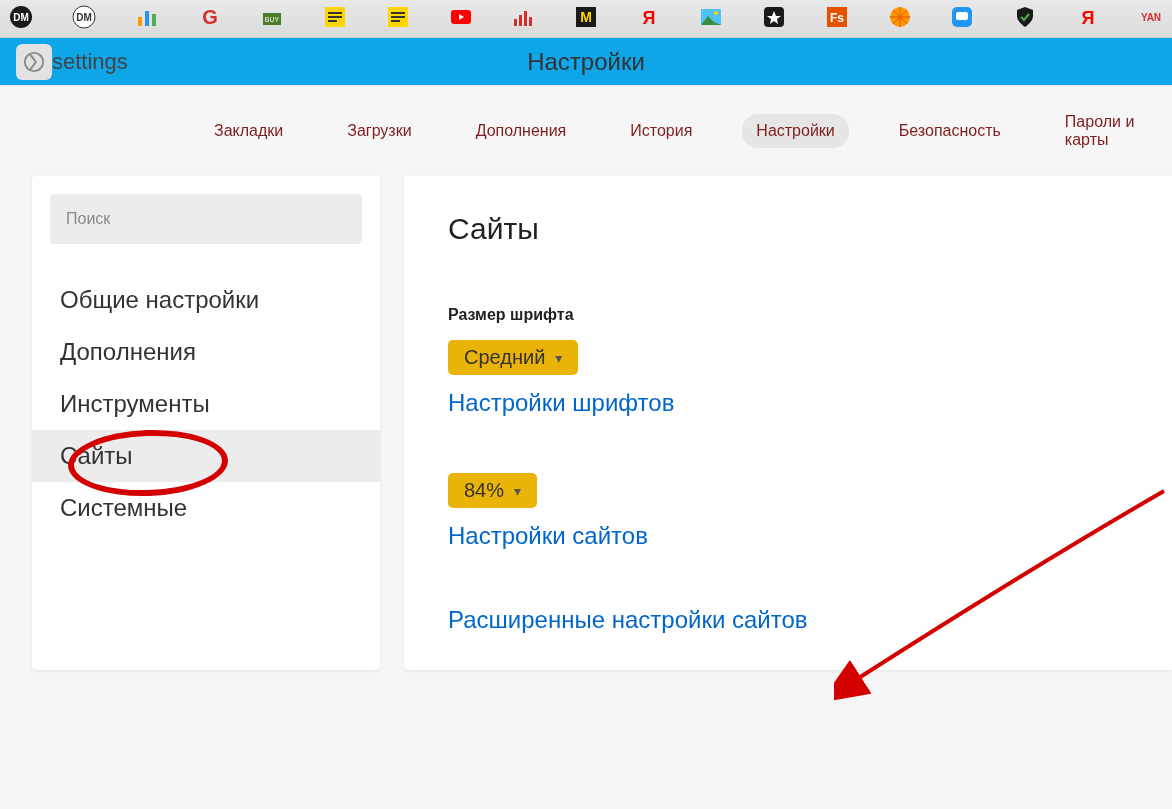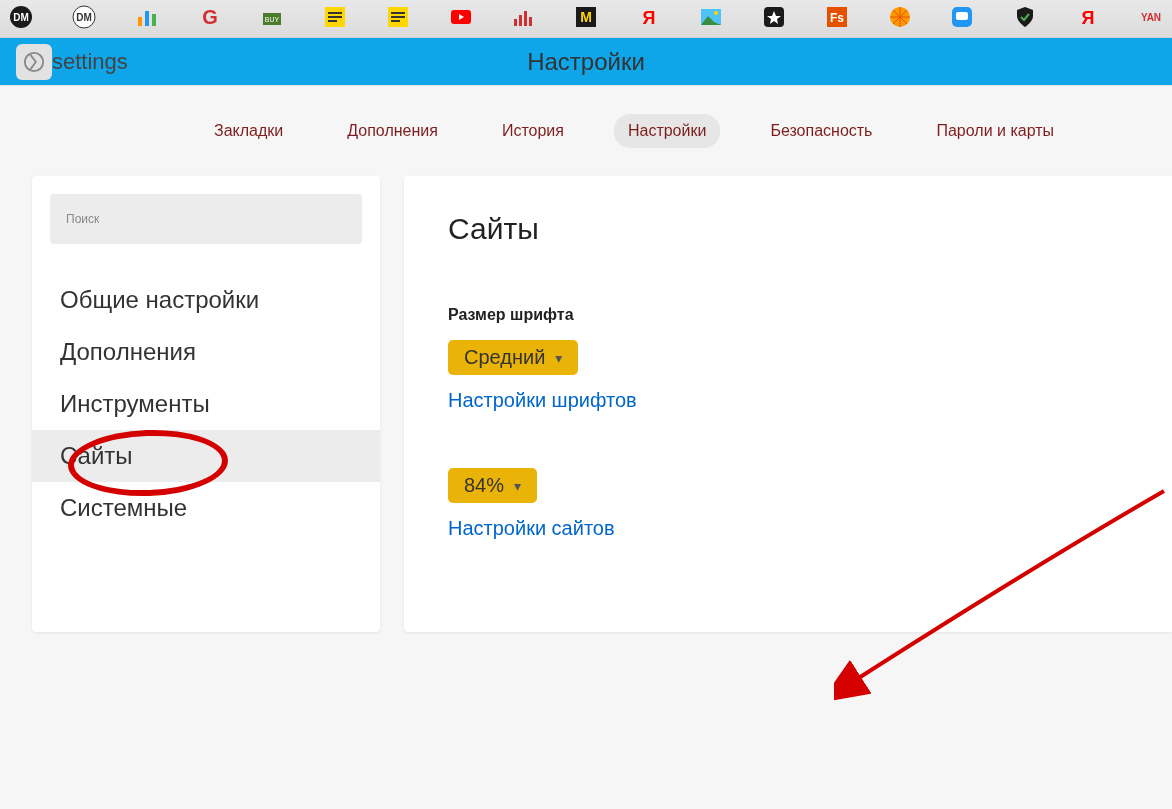--- a/index.html
+++ b/index.html
@@ -96,21 +96,21 @@
   .search-box {
     margin: 0 18px 30px 18px;
   }
   .search-input {
     width: 100%;
     height: 50px;
     border: none;
     background: #ececec;
     border-radius: 4px;
     padding: 0 16px;
-    font-size: 12px;
+    font-size: 16px;
     color: #0f172a;
   }
   .search-input::placeholder { color: #888; }
 
   .side-item {
     padding: 12px 28px;
     font-size: 24px;
     color: #333;
     cursor: pointer;
   }
@@ -158,21 +158,21 @@
     border-radius: 5px;
     padding: 6px 16px;
     font-size: 20px;
     color: #333;
     cursor: pointer;
     margin-bottom: 14px;
   }
   .chev { font-size: 14px; color: #555; }
   .link {
     color: #0066cc;
-    font-size: 20px;
+    font-size: 24px;
     cursor: pointer;
   }
   .section { margin-bottom: 56px; }
 
   .arrow-svg {
     position: absolute;
     left: 430px;
     top: 310px;
     pointer-events: none;
   }
@@ -310,20 +310,21 @@
         <circle cx="12" cy="12" r="10" fill="none" stroke="#888" stroke-width="2"></circle>
         <path d="M8 4 L14 12 L8 20" stroke="#888" stroke-width="2" fill="none"></path>
       </svg>
   </div>
   <div class="tab-title">settings</div>
   <div class="center-heading">Настройки</div>
 </div>
 
 <div class="topnav">
   <div class="topnav-item">Закладки</div>
+  <div class="topnav-item">Загрузки</div>
   <div class="topnav-item">Дополнения</div>
   <div class="topnav-item">История</div>
   <div class="topnav-item active">Настройки</div>
   <div class="topnav-item">Безопасность</div>
   <div class="topnav-item">Пароли и карты</div>
 
 </div>
 
 <div class="main">
   <div class="sidebar">
@@ -351,20 +352,23 @@
     </div>
 
     <div class="section">
       <div class="select-box">
         <span>84%</span>
         <span class="chev">▾</span>
       </div><br>
       <span class="link">Настройки сайтов</span>
     </div>
 
+    <div>
+      <span class="link" style="font-weight:500">Расширенные настройки сайтов</span>
+    </div>
 
     <svg class="arrow-svg" width="350" height="220">
       <defs>
         <marker id="arrowhead" markerWidth="12" markerHeight="10" refX="2" refY="5" orient="auto">
           <polygon points="0 0, 12 5, 0 10" fill="#d40000"></polygon>
         </marker>
       </defs>
       <path d="M 330 5 Q 200 80, 20 195" stroke="#d40000" stroke-width="4" fill="none" marker-end="url(#arrowhead)"></path>
     </svg>
   </div>

